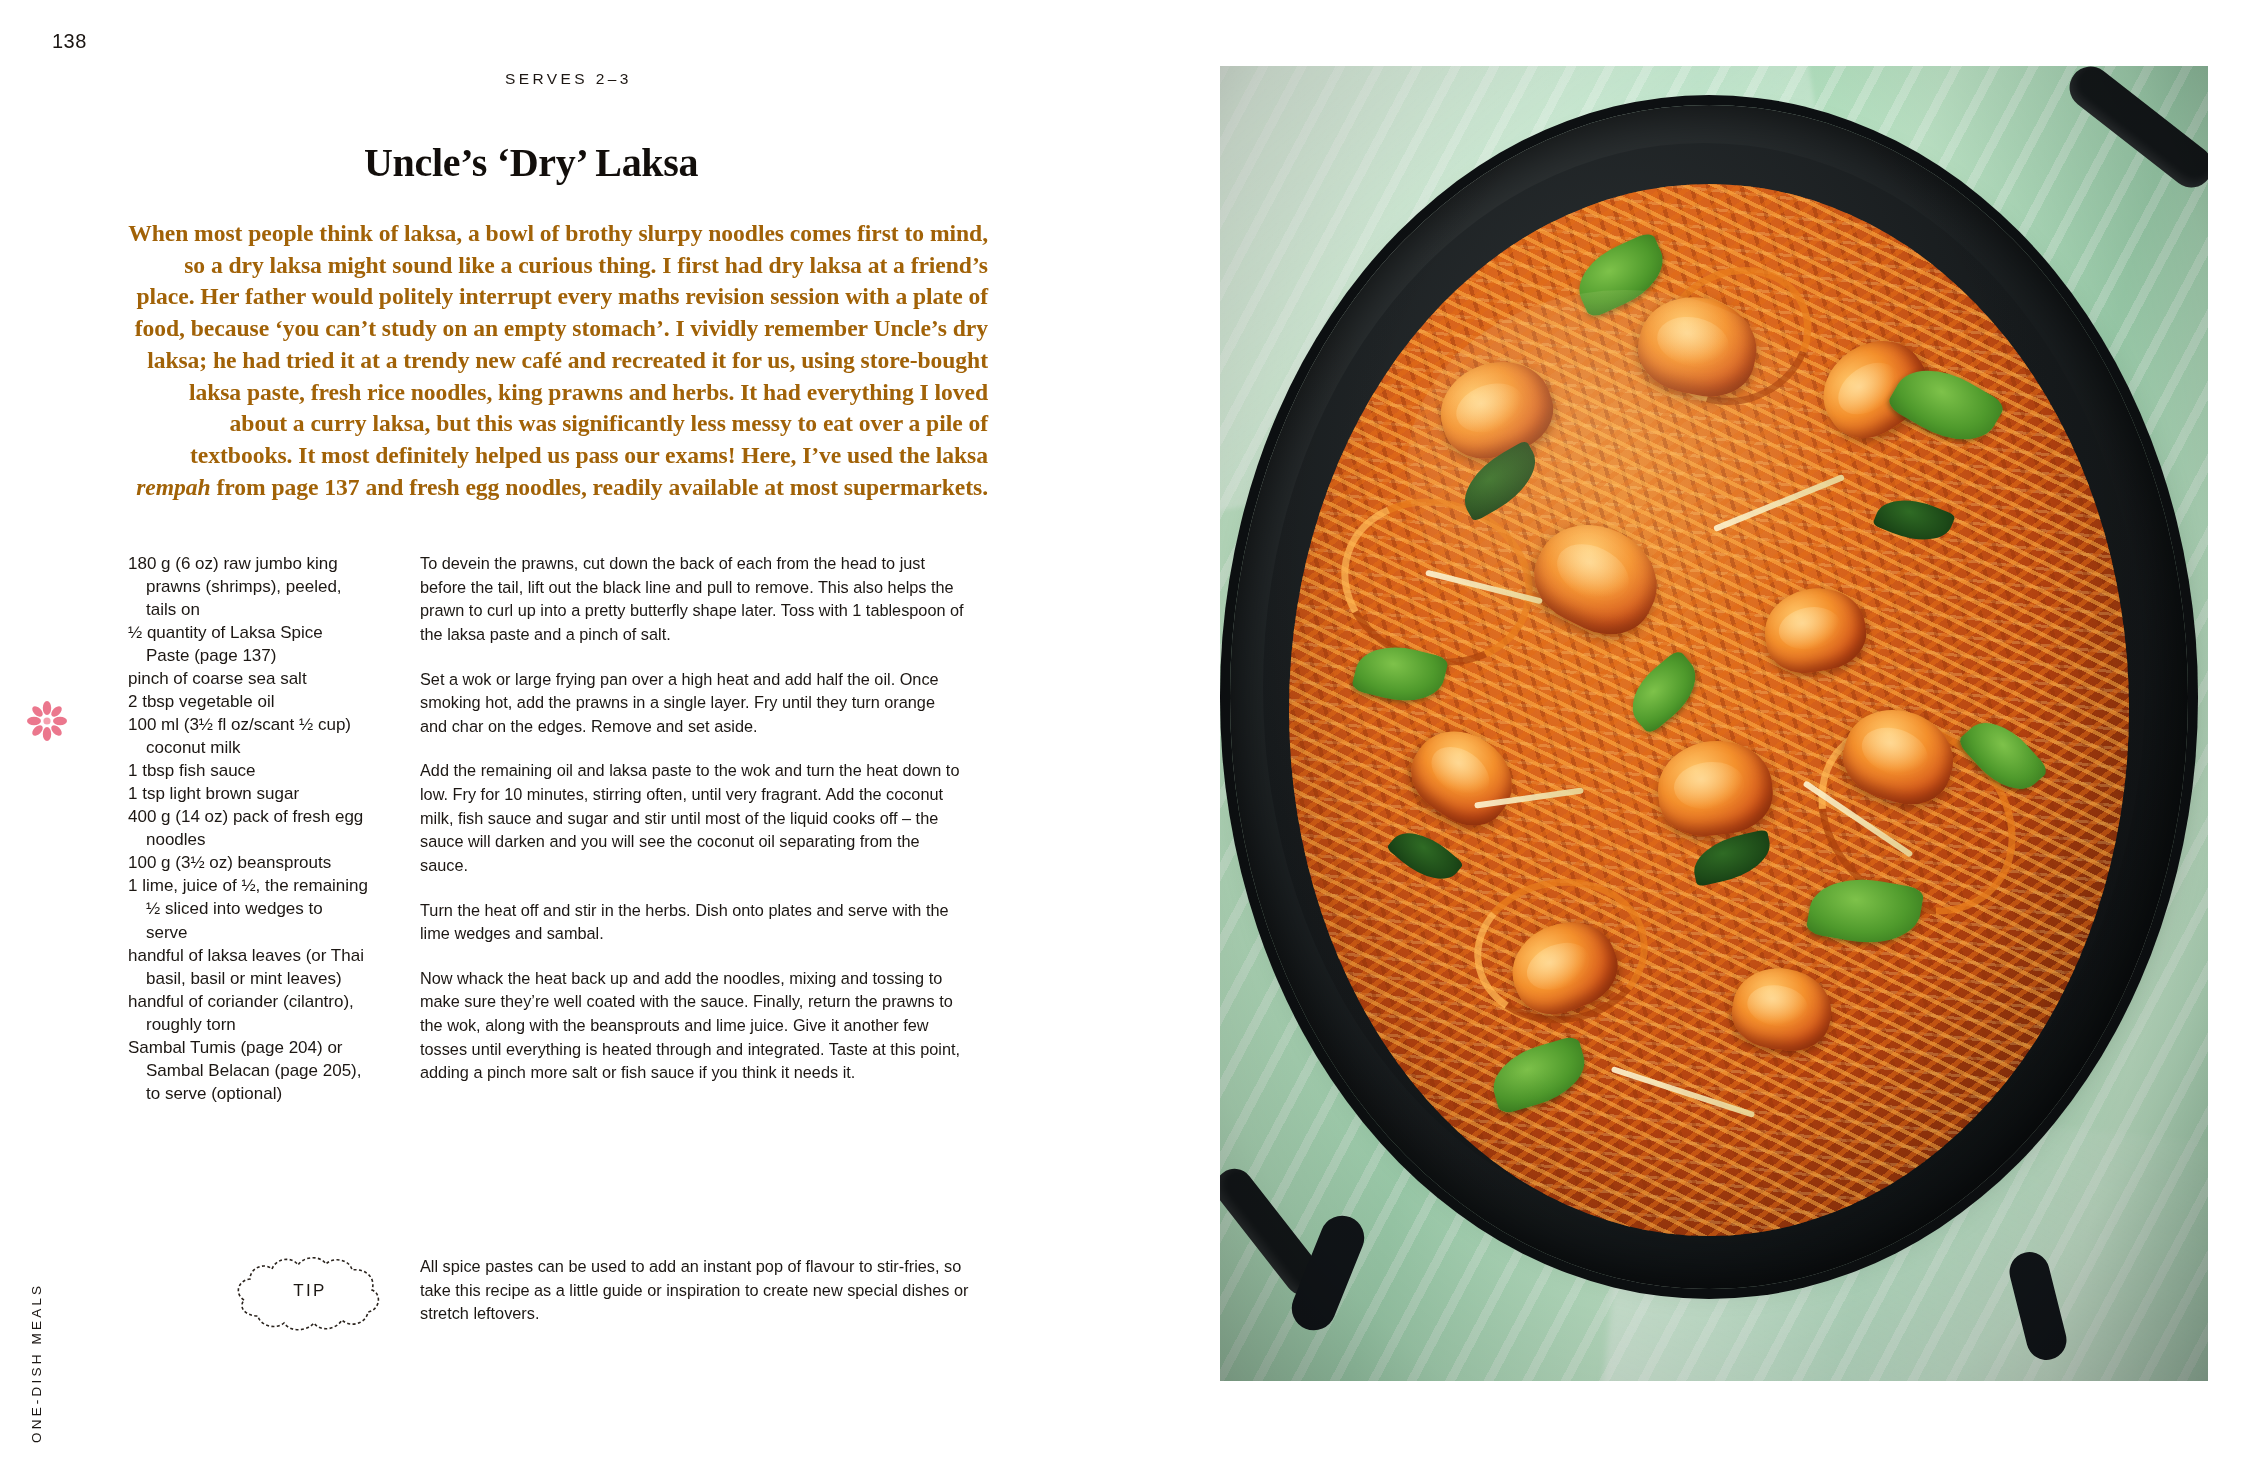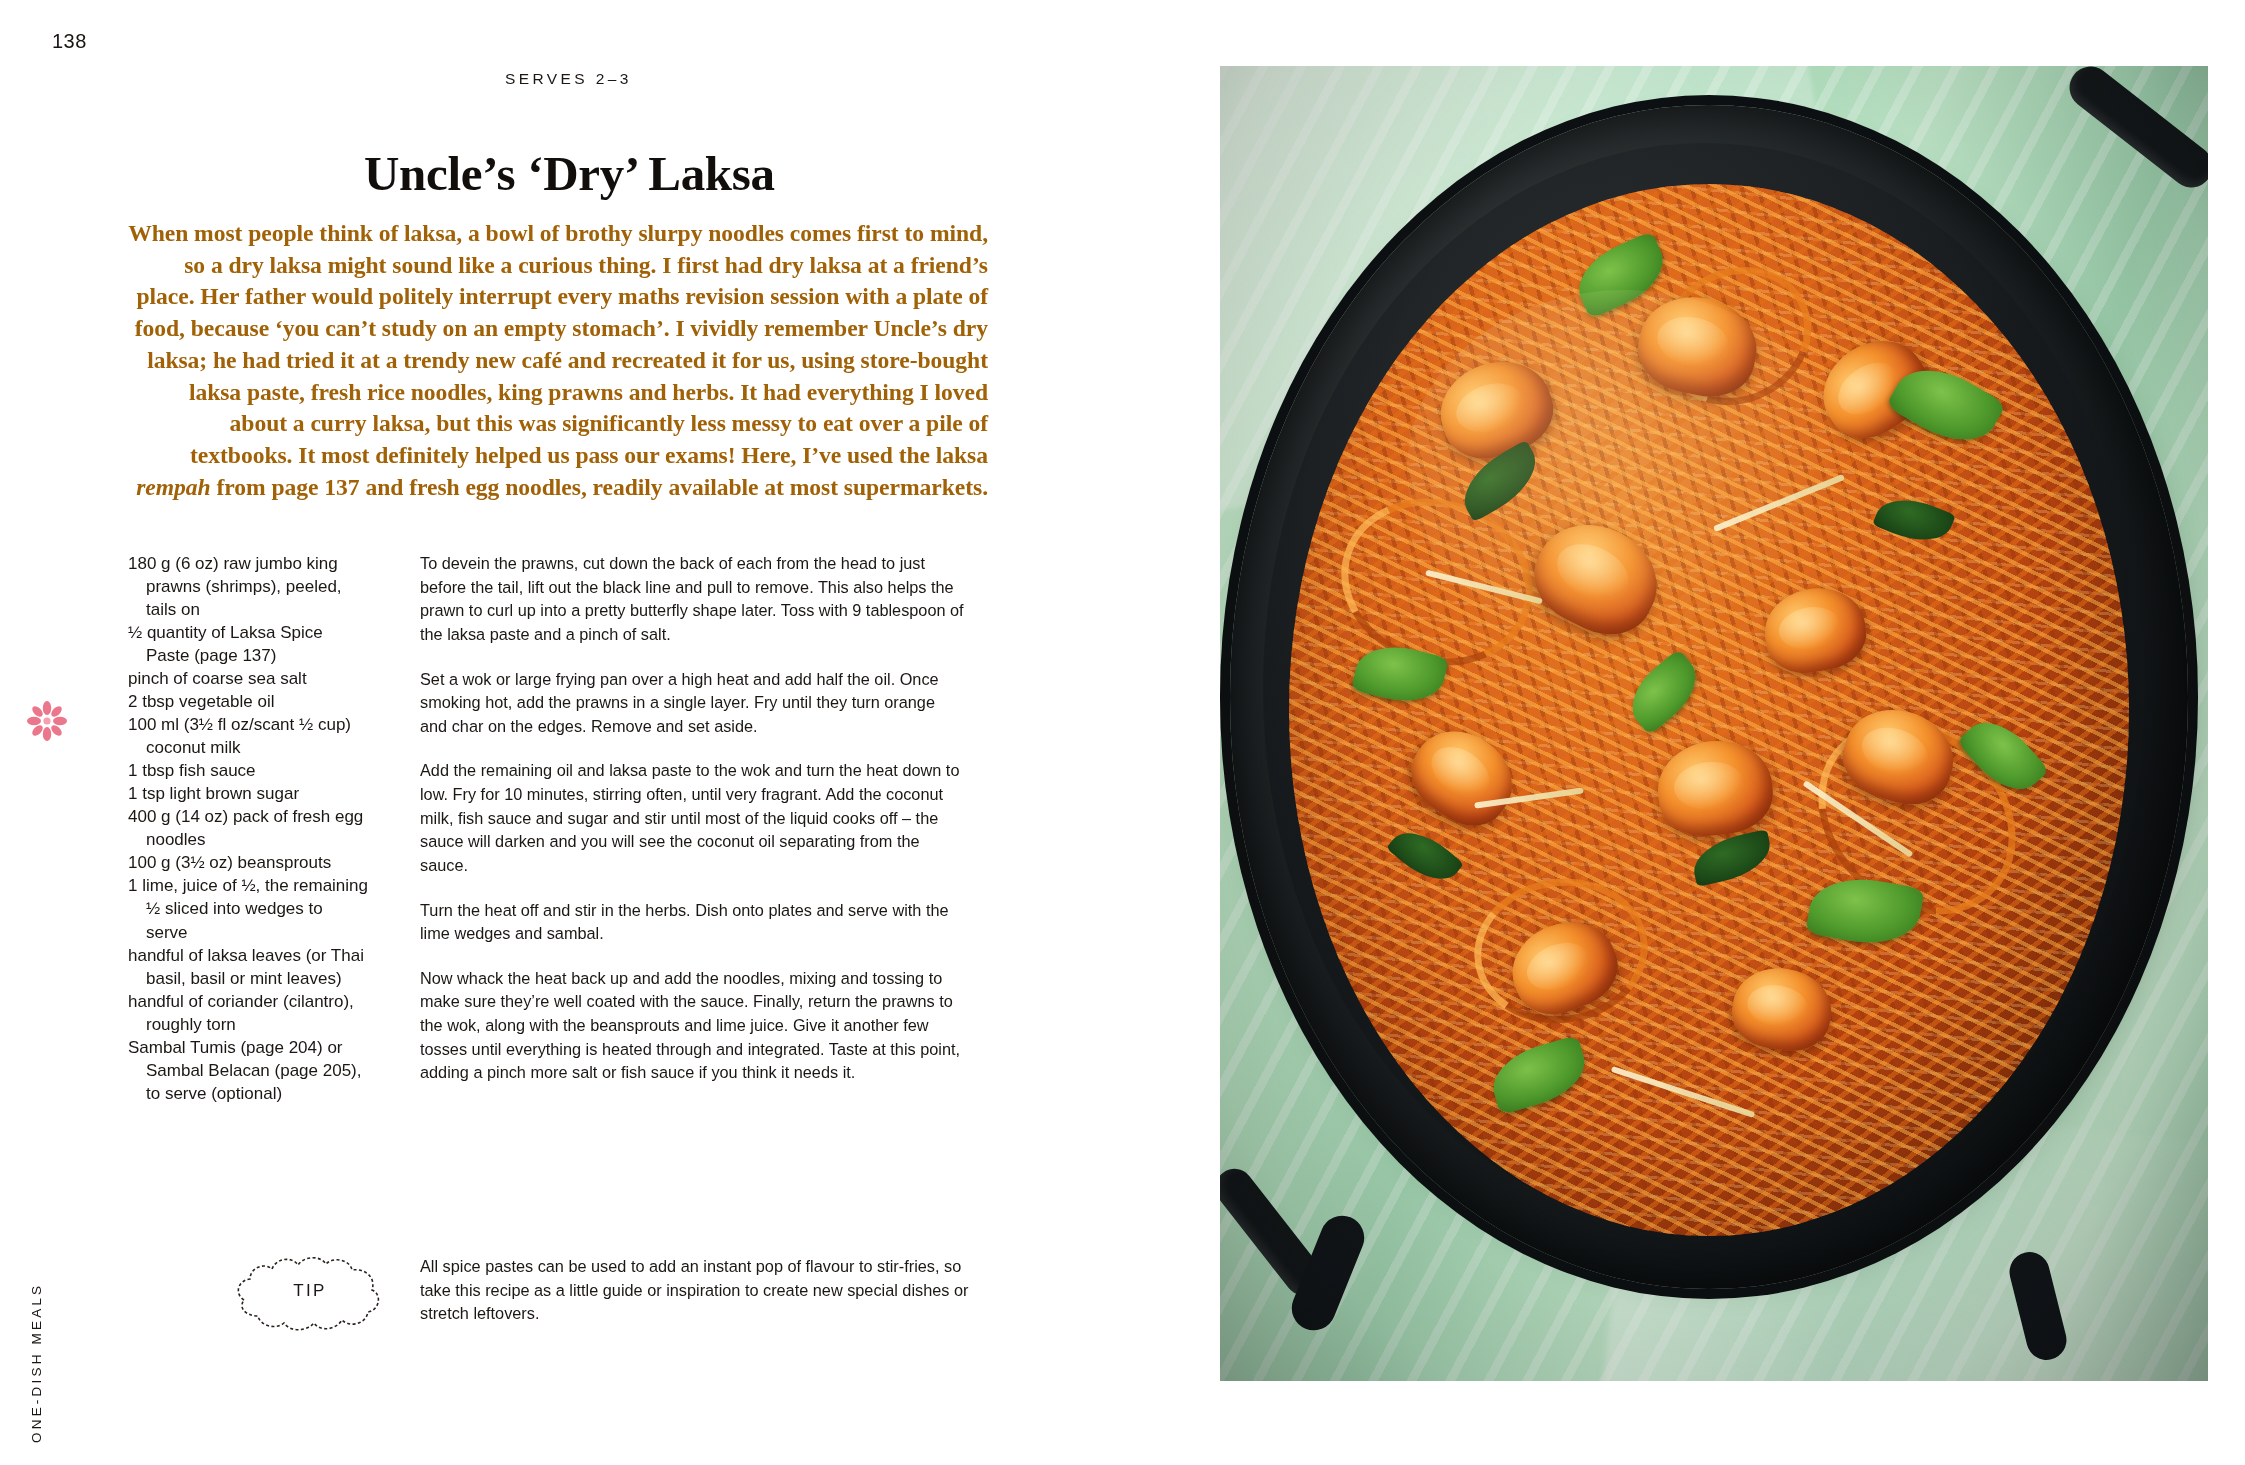--- a/index.html
+++ b/index.html
@@ -59,21 +59,21 @@
     font-size: 15.5px;
     letter-spacing: 3.4px;
     color: #1d1713;
   }
 
   .recipe-title {
     position: absolute;
     left: 364px;
     top: 112px;
     font-family: "Liberation Serif", serif;
-    font-size: 49px;
+    font-size: 40px;
     font-weight: 700;
     letter-spacing: -0.3px;
     color: #120e0b;
   }
 
   .intro {
     position: absolute;
     left: 128px;
     top: 218px;
     width: 860px;
@@ -356,21 +356,21 @@
   <div class="ing">1 tsp light brown sugar</div>
   <div class="ing">400 g (14 oz) pack of fresh egg noodles</div>
   <div class="ing">100 g (3½ oz) beansprouts</div>
   <div class="ing">1 lime, juice of ½, the remaining ½ sliced into wedges to serve</div>
   <div class="ing">handful of laksa leaves (or Thai basil, basil or mint leaves)</div>
   <div class="ing">handful of coriander (cilantro), roughly torn</div>
   <div class="ing">Sambal Tumis (page 204) or Sambal Belacan (page 205), to serve (optional)</div>
 </div>
 
 <div class="method">
-  <p>To devein the prawns, cut down the back of each from the head to just before the tail, lift out the black line and pull to remove. This also helps the prawn to curl up into a pretty butterfly shape later. Toss with 9 tablespoon of the laksa paste and a pinch of salt.</p>
+  <p>To devein the prawns, cut down the back of each from the head to just before the tail, lift out the black line and pull to remove. This also helps the prawn to curl up into a pretty butterfly shape later. Toss with 1 tablespoon of the laksa paste and a pinch of salt.</p>
   <p>Set a wok or large frying pan over a high heat and add half the oil. Once smoking hot, add the prawns in a single layer. Fry until they turn orange and char on the edges. Remove and set aside.</p>
   <p>Add the remaining oil and laksa paste to the wok and turn the heat down to low. Fry for 10 minutes, stirring often, until very fragrant. Add the coconut milk, fish sauce and sugar and stir until most of the liquid cooks off – the sauce will darken and you will see the coconut oil separating from the sauce.</p>
   <p>Turn the heat off and stir in the herbs. Dish onto plates and serve with the lime wedges and sambal.</p>
   <p>Now whack the heat back up and add the noodles, mixing and tossing to make sure they’re well coated with the sauce. Finally, return the prawns to the wok, along with the beansprouts and lime juice. Give it another few tosses until everything is heated through and integrated. Taste at this point, adding a pinch more salt or fish sauce if you think it needs it.</p>
 </div>
 
 <div class="tip-wrap">
   <svg viewBox="0 0 160 86" width="160" height="86" aria-hidden="true">
     <path d="M14,52 C4,46 8,32 20,31 C20,20 34,14 42,21 C46,10 62,8 68,17 C74,8 90,7 96,16 C104,8 120,12 122,22 C136,20 146,30 142,42 C152,46 150,62 138,64 C136,76 120,80 112,72 C106,82 90,84 84,75 C76,84 60,84 54,75 C46,82 30,78 28,68 C16,68 8,60 14,52 Z" fill="none" stroke="#2a231d" stroke-width="1.6" stroke-dasharray="3 2.4"></path>
   </svg>

